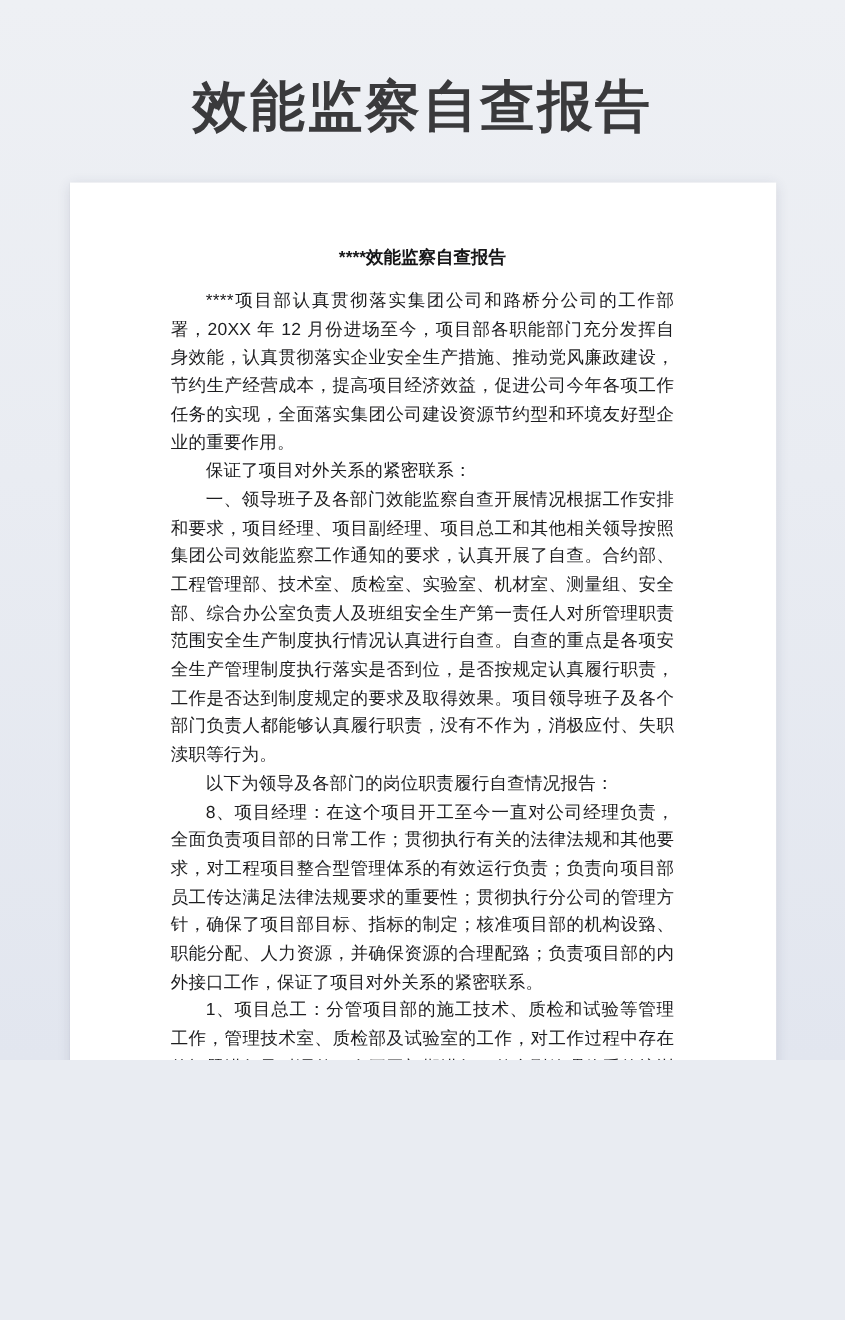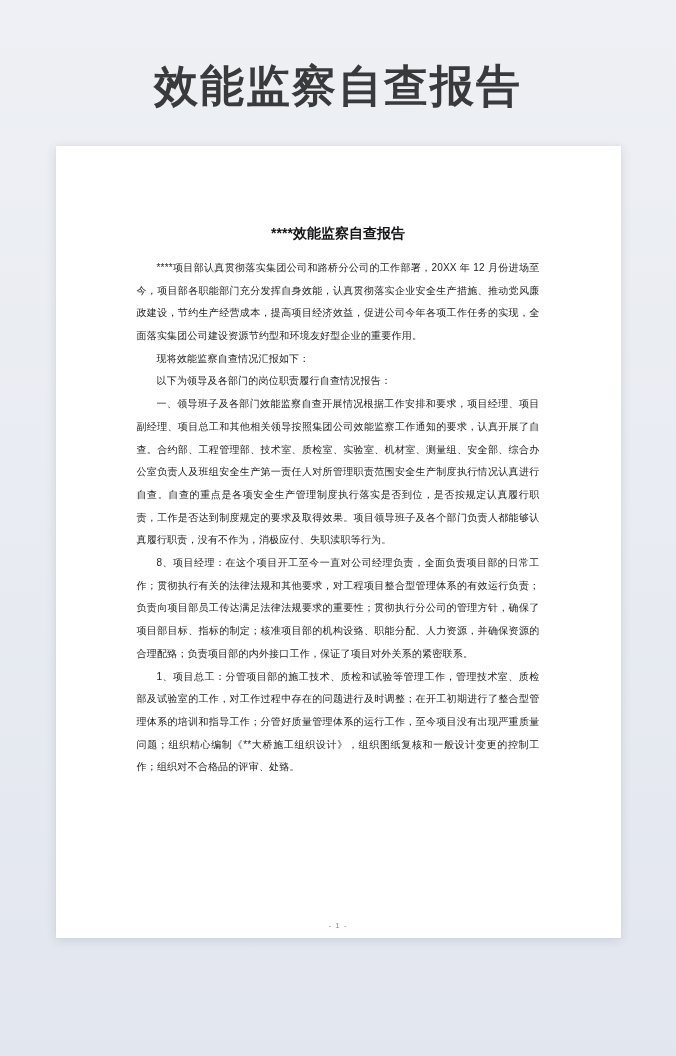--- a/index.html
+++ b/index.html
@@ -3,21 +3,21 @@
 <meta charset="utf-8">
 <style>
   * { margin: 0; padding: 0; box-sizing: border-box; }
   html, body { width: 676px; }
   body {
     font-family: "Liberation Sans", "DejaVu Sans", sans-serif;
     background: #e9ecf2;
   }
   .screen {
     width: 676px;
-    height: 1056px;
+    height: 848px;
     background: linear-gradient(180deg, #eef0f4 0%, #e9ecf2 45%, #e2e6ef 100%);
     overflow: hidden;
   }
   .header {
     padding-top: 60px;
     text-align: center;
   }
   .header-title {
     font-size: 44px;
     line-height: 1.18;
@@ -32,32 +32,32 @@
     letter-spacing: 1px;
     color: #73767d;
   }
   .doc-page {
     position: relative;
     width: 565px;
     height: 792px;
     margin: 34px auto 0;
     background: #ffffff;
     box-shadow: 0 2px 10px rgba(50, 60, 90, 0.14), 0 0 1px rgba(0,0,0,0.08);
-    padding: 76px 81px 0 81px;
+    padding: 48px 81px 0 81px;
   }
   .doc-title {
     font-size: 14px;
     font-weight: 700;
     line-height: 23px;
     text-align: center;
     color: #161618;
     margin-bottom: 12px;
   }
   .doc-body p {
-    font-size: 10px;
+    font-size: 14px;
     line-height: 22.7px;
     text-align: justify;
     color: #1d1d1f;
     letter-spacing: 0.2px;
   }
   .doc-body p.indent { text-indent: 2em; }
   .page-number {
     position: absolute;
     left: 0;
     right: 0;
@@ -75,23 +75,23 @@
 
   <div class="header">
     <div class="header-title">效能监察自查报告</div>
   </div>
 
   <div class="doc-page">
     <div class="doc-title">****效能监察自查报告</div>
 
     <div class="doc-body">
       <p class="indent">****项目部认真贯彻落实集团公司和路桥分公司的工作部署，20XX 年 12 月份进场至今，项目部各职能部门充分发挥自身效能，认真贯彻落实企业安全生产措施、推动党风廉政建设，节约生产经营成本，提高项目经济效益，促进公司今年各项工作任务的实现，全面落实集团公司建设资源节约型和环境友好型企业的重要作用。</p>
-      <p class="indent">现将效能监察自查情况汇报如下：</p>
+      <p class="indent">保证了项目对外关系的紧密联系：</p>
+      <p class="indent">一、领导班子及各部门效能监察自查开展情况根据工作安排和要求，项目经理、项目副经理、项目总工和其他相关领导按照集团公司效能监察工作通知的要求，认真开展了自查。合约部、工程管理部、技术室、质检室、实验室、机材室、测量组、安全部、综合办公室负责人及班组安全生产第一责任人对所管理职责范围安全生产制度执行情况认真进行自查。自查的重点是各项安全生产管理制度执行落实是否到位，是否按规定认真履行职责，工作是否达到制度规定的要求及取得效果。项目领导班子及各个部门负责人都能够认真履行职责，没有不作为，消极应付、失职渎职等行为。</p>
       <p class="indent">以下为领导及各部门的岗位职责履行自查情况报告：</p>
-      <p class="indent">一、领导班子及各部门效能监察自查开展情况根据工作安排和要求，项目经理、项目副经理、项目总工和其他相关领导按照集团公司效能监察工作通知的要求，认真开展了自查。合约部、工程管理部、技术室、质检室、实验室、机材室、测量组、安全部、综合办公室负责人及班组安全生产第一责任人对所管理职责范围安全生产制度执行情况认真进行自查。自查的重点是各项安全生产管理制度执行落实是否到位，是否按规定认真履行职责，工作是否达到制度规定的要求及取得效果。项目领导班子及各个部门负责人都能够认真履行职责，没有不作为，消极应付、失职渎职等行为。</p>
       <p class="indent">8、项目经理：在这个项目开工至今一直对公司经理负责，全面负责项目部的日常工作；贯彻执行有关的法律法规和其他要求，对工程项目整合型管理体系的有效运行负责；负责向项目部员工传达满足法律法规要求的重要性；贯彻执行分公司的管理方针，确保了项目部目标、指标的制定；核准项目部的机构设臵、职能分配、人力资源，并确保资源的合理配臵；负责项目部的内外接口工作，保证了项目对外关系的紧密联系。</p>
       <p class="indent">1、项目总工：分管项目部的施工技术、质检和试验等管理工作，管理技术室、质检部及试验室的工作，对工作过程中存在的问题进行及时调整；在开工初期进行了整合型管理体系的培训和指导工作；分管好质量管理体系的运行工作，至今项目没有出现严重质量问题；组织精心编制《**大桥施工组织设计》，组织图纸复核和一般设计变更的控制工作；组织对不合格品的评审、处臵。</p>
     </div>
 
     <div class="page-number">- 1 -</div>
   </div>
 
 </div>
 
 </body></html>

